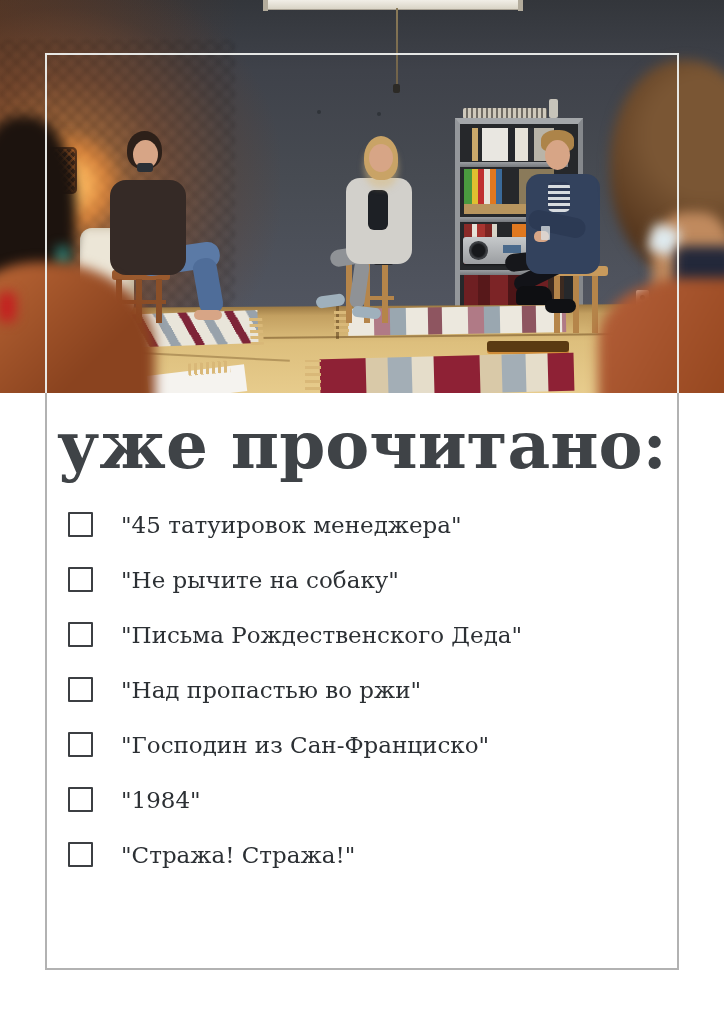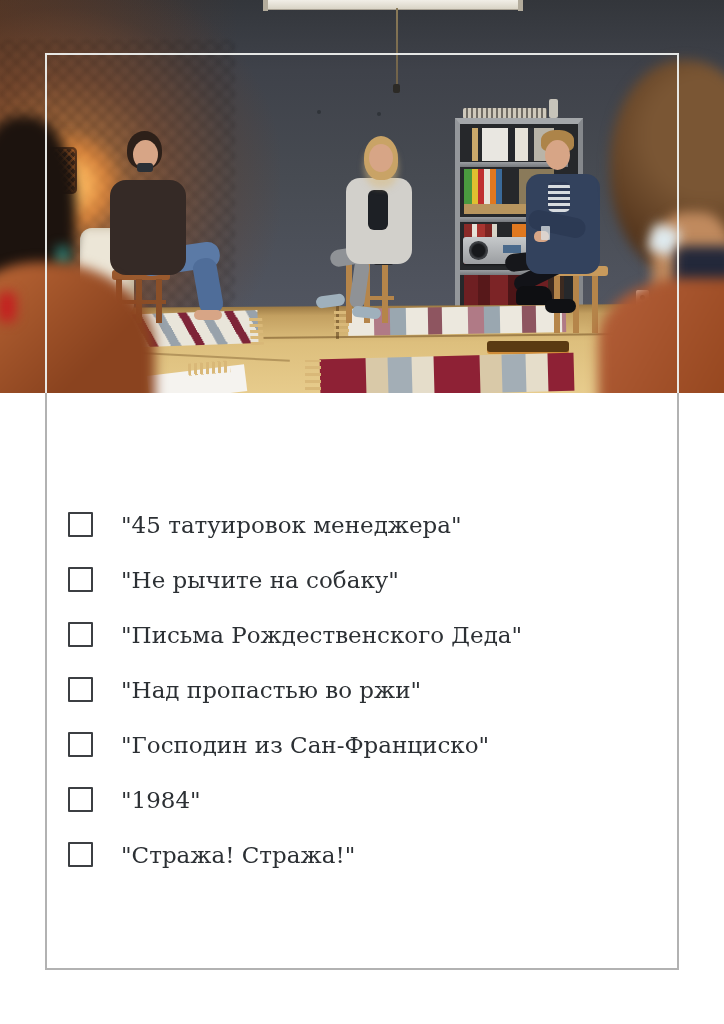--- a/index.html
+++ b/index.html
@@ -265,20 +265,21 @@
     <div class="abs aud ar-hair"></div>
     <div class="abs aud ar-neck"></div>
     <div class="abs aud ar-mask"></div>
     <div class="abs aud ar-collar"></div>
     <div class="abs aud ar-shoulder"></div>
   </div>
 
   <div class="abs frame on-photo"></div>
   <div class="abs frame on-white"></div>
 
+  <div class="abs title">уже прочитано:</div>
 
   <div class="abs checklist">
 
       <div class="check-item">
         <span class="checkbox"></span>
         <span class="check-label">"45 татуировок менеджера"</span>
       </div>
 
       <div class="check-item">
         <span class="checkbox"></span>

